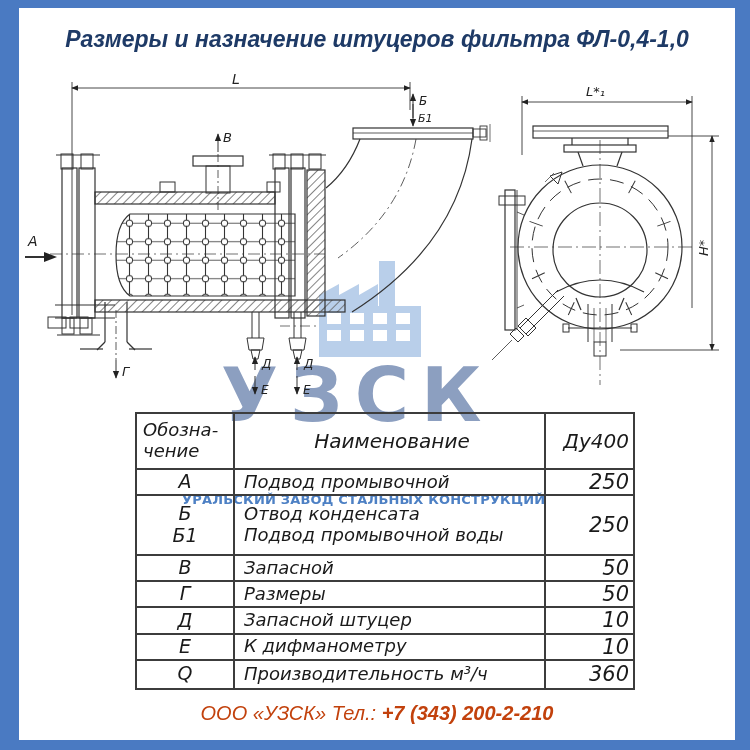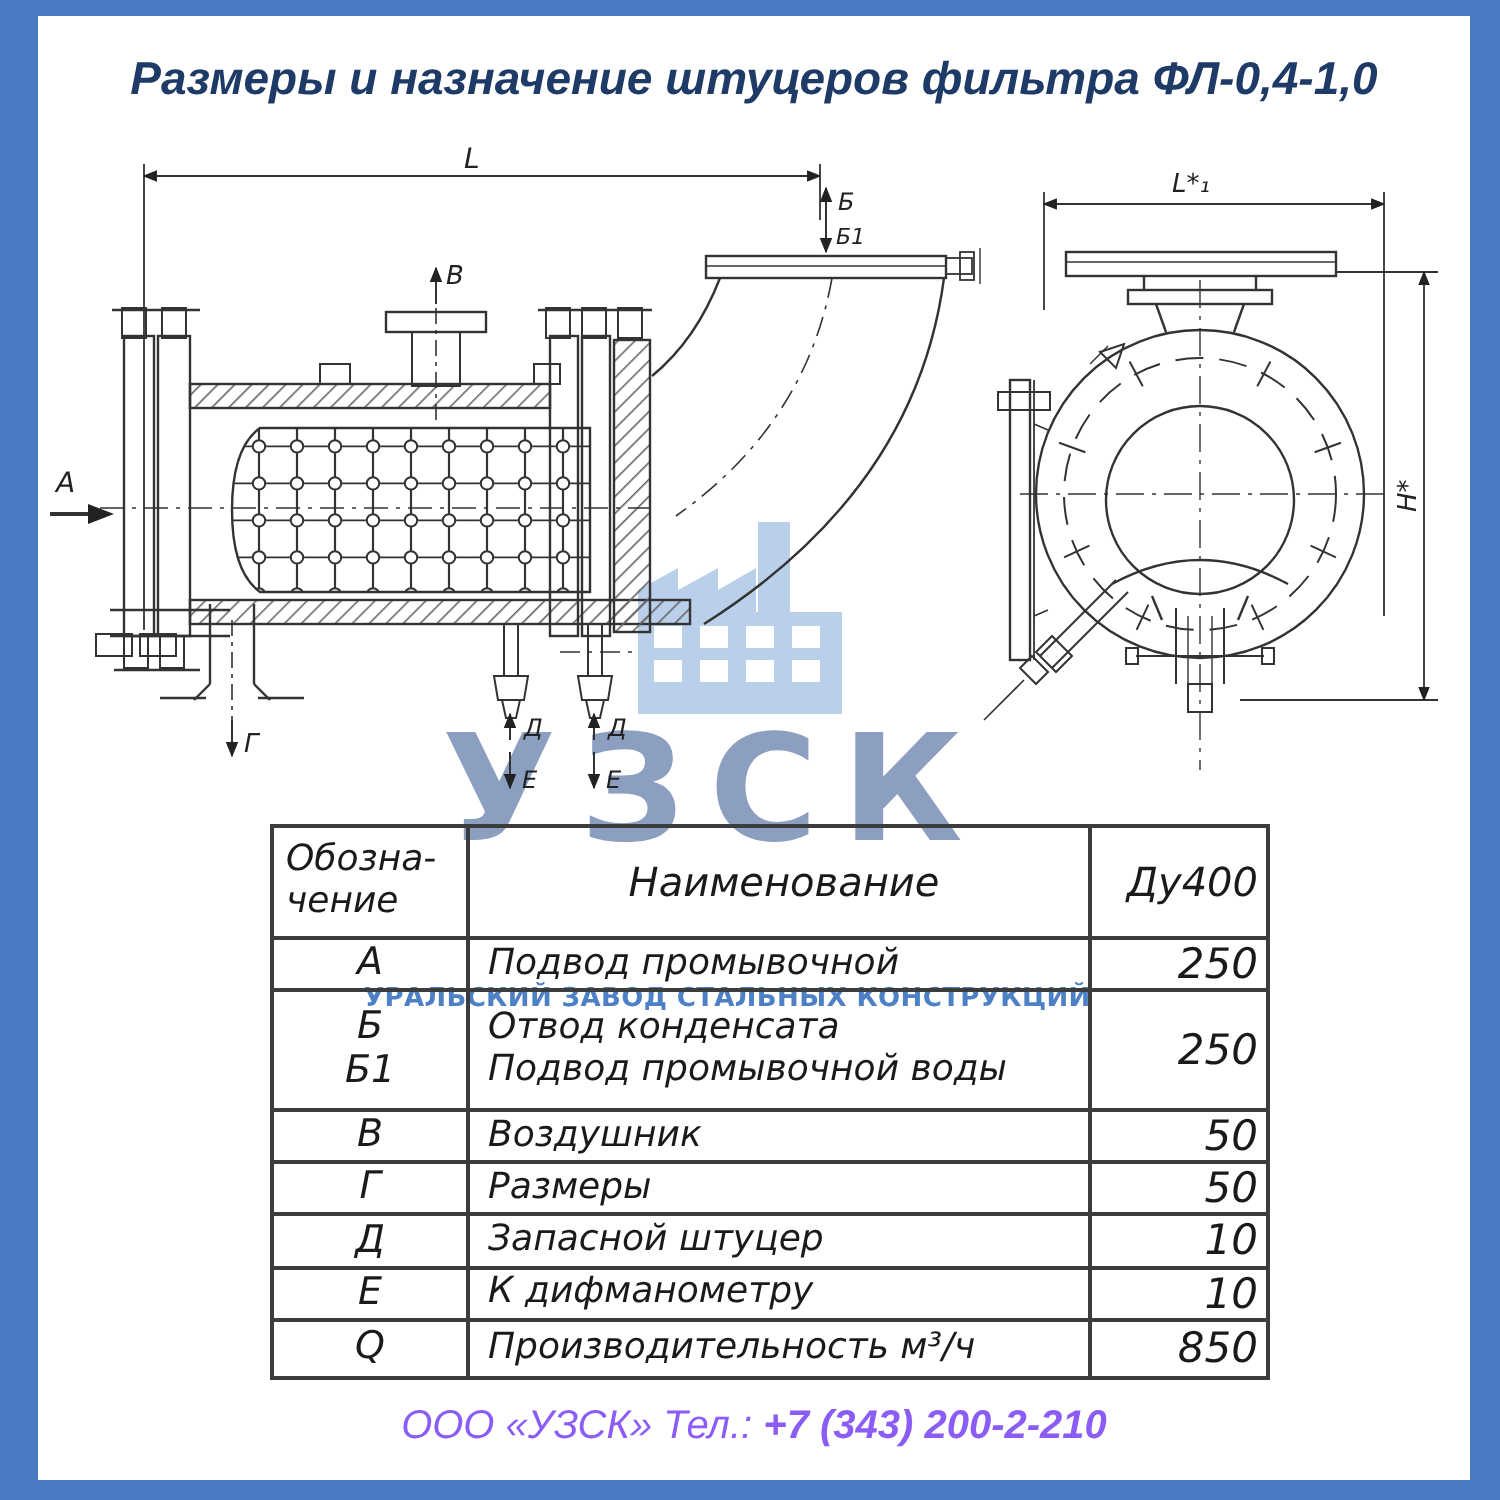--- a/index.html
+++ b/index.html
@@ -28,21 +28,21 @@
   table.spec td,table.spec th{border:2px solid #3c3c3c;padding:0 4px;
     white-space:pre-line;font-weight:normal;line-height:1.15;}
   .c-code{width:86px;text-align:center;font-size:19px;}
   .c-name{width:296px;text-align:left;padding-left:9px !important;font-size:18px;margin-left:29px;}
   .c-val{width:79px;text-align:right;font-size:21px;}
   .hdr .c-code{font-size:18px;text-align:left;padding-left:6px !important;}
   .hdr .c-name{text-align:center;font-size:20px;}
   .hdr .c-val{font-size:20px;}
   
   .footer{position:absolute;left:0;top:694px;width:100%;text-align:center;z-index:3;
-    font-family:"Liberation Sans",sans-serif;font-style:italic;font-size:20px;color:#8b5cf6;}
+    font-family:"Liberation Sans",sans-serif;font-style:italic;font-size:20px;color:#c2410c;}
   .footer .ph{font-weight:bold;}
 </style>
 </head>
 <body>
 
 <div id="frame">
  <div id="content">
 
   <div class="title">Размеры и назначение штуцеров фильтра ФЛ-0,4-1,0</div>
 
@@ -272,42 +272,42 @@
     </tr>
     <tr style="height:60px">
       <td class="c-code">Б
 Б1</td>
       <td class="c-name">Отвод конденсата
 Подвод промывочной воды</td>
       <td class="c-val">250</td>
     </tr>
     <tr style="height:24px">
       <td class="c-code">В</td>
-      <td class="c-name">Воздушник</td>
+      <td class="c-name">Запасной</td>
       <td class="c-val">50</td>
     </tr>
     <tr style="height:24px">
       <td class="c-code">Г</td>
       <td class="c-name">Размеры</td>
       <td class="c-val">50</td>
     </tr>
     <tr style="height:25px">
       <td class="c-code">Д</td>
       <td class="c-name">Запасной штуцер</td>
       <td class="c-val">10</td>
     </tr>
     <tr style="height:24px">
       <td class="c-code">Е</td>
       <td class="c-name">К дифманометру</td>
       <td class="c-val">10</td>
     </tr>
     <tr style="height:29px">
       <td class="c-code">Q</td>
       <td class="c-name">Производительность м³/ч</td>
-      <td class="c-val">850</td>
+      <td class="c-val">360</td>
     </tr>
   </tbody>
       </table>
 
   <div class="footer">
     <span>ООО «УЗСК» Тел.: </span><span class="ph">+7 (343) 200-2-210</span>
   </div>
 
  </div>
 </div>

